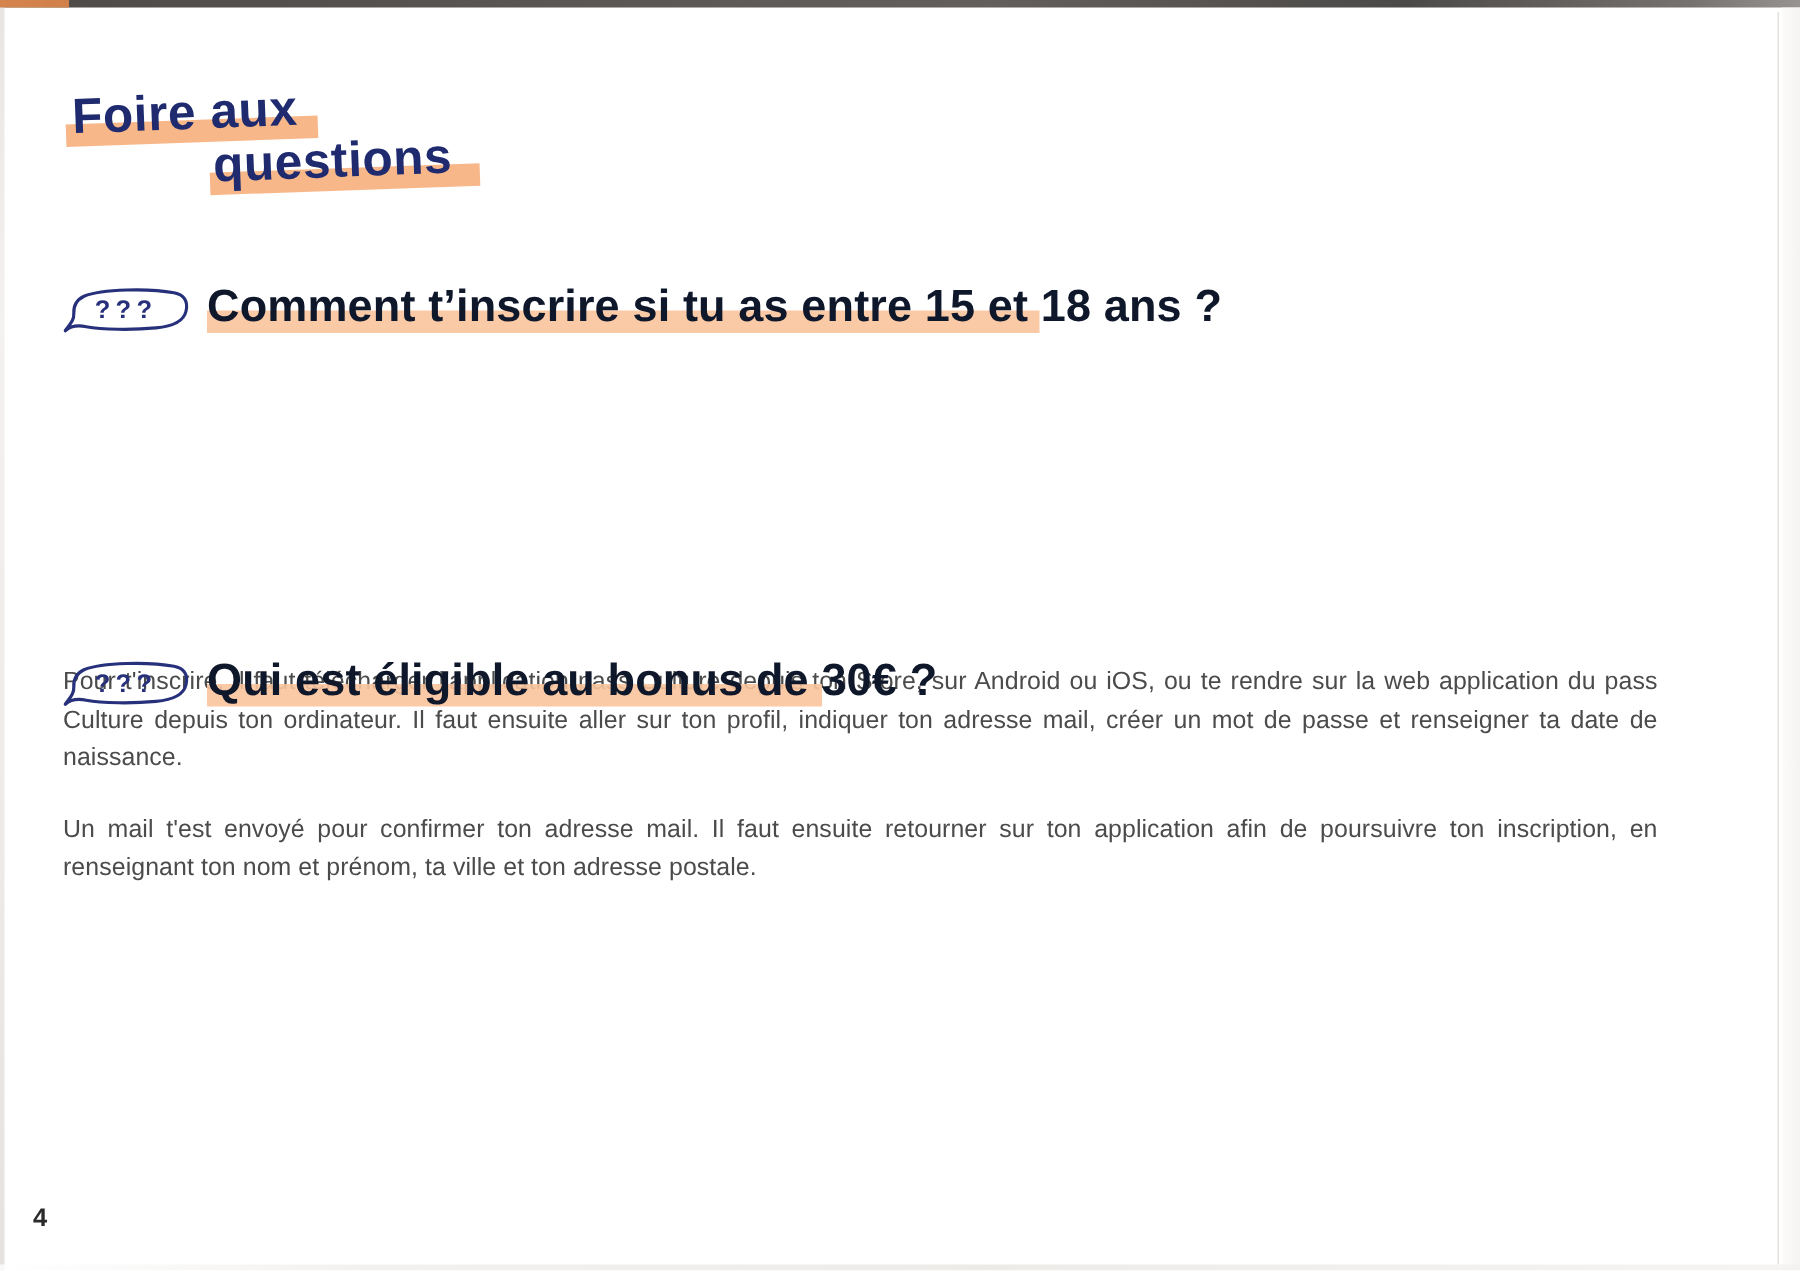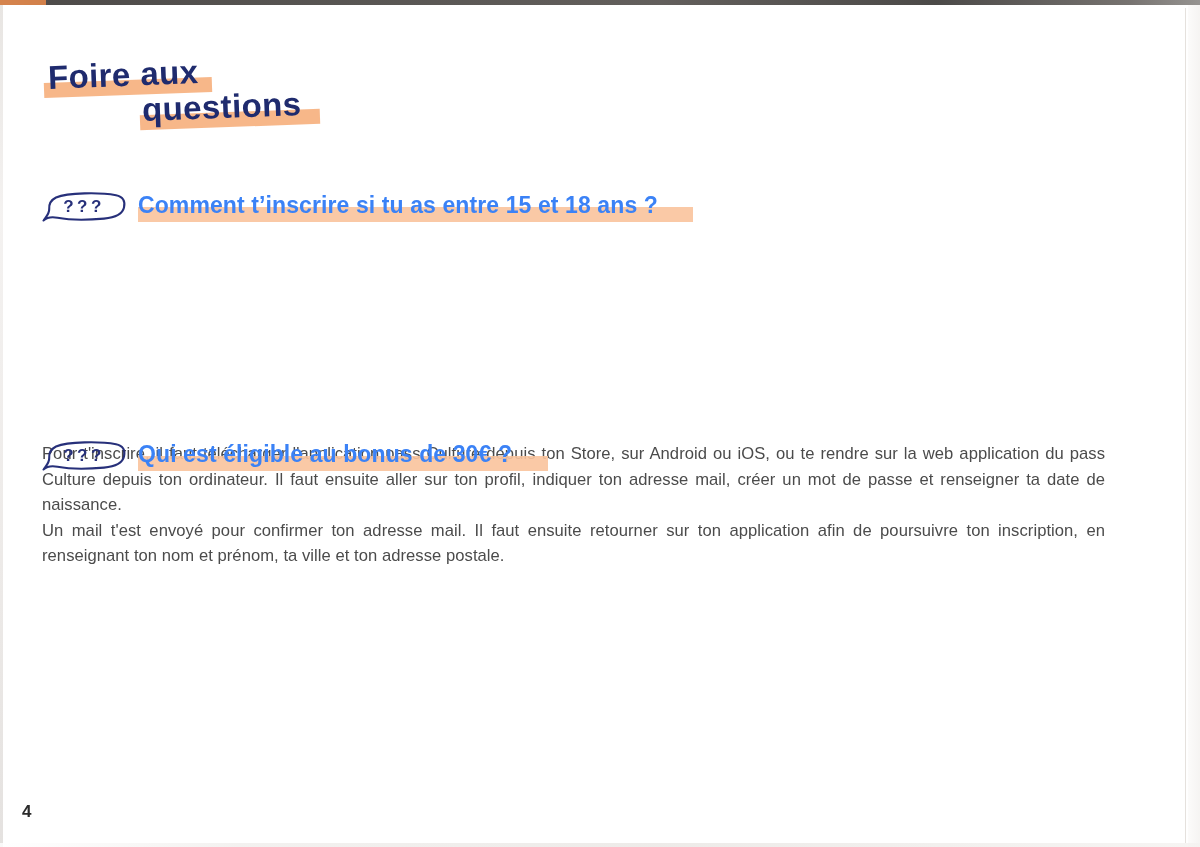--- a/index.html
+++ b/index.html
@@ -121,23 +121,23 @@
   }
   .q-title-wrap {
     position: absolute;
     left: 138px;
     top: 0;
     height: 38px;
   }
   .q-title {
     position: relative;
     z-index: 2;
-    font-size: 23px;
+    font-size: 30px;
     font-weight: bold;
-    color: #3b82f6;
+    color: #0f172a;
     letter-spacing: .1px;
     white-space: nowrap;
     line-height: 34px;
   }
   .q-underline {
     position: absolute;
     z-index: 1;
     left: 0;
     top: 19px;
     height: 15px;
@@ -152,21 +152,21 @@
     position: absolute;
     left: 42px;
     width: 1063px;
     font-size: 16.6px;
     line-height: 25.5px;
     color: #4b4b4b;
     letter-spacing: .05px;
     text-align: justify;
   }
   .body-block p { margin: 0; }
-  .body-block p + p { }
+  .body-block p + p { margin-top: 22px; }
 
   #s1-para { top: 253px; }
 
   
   #page-number {
     position: absolute;
     left: 22px;
     top: 802px;
     font-size: 17px;
     font-weight: bold;

